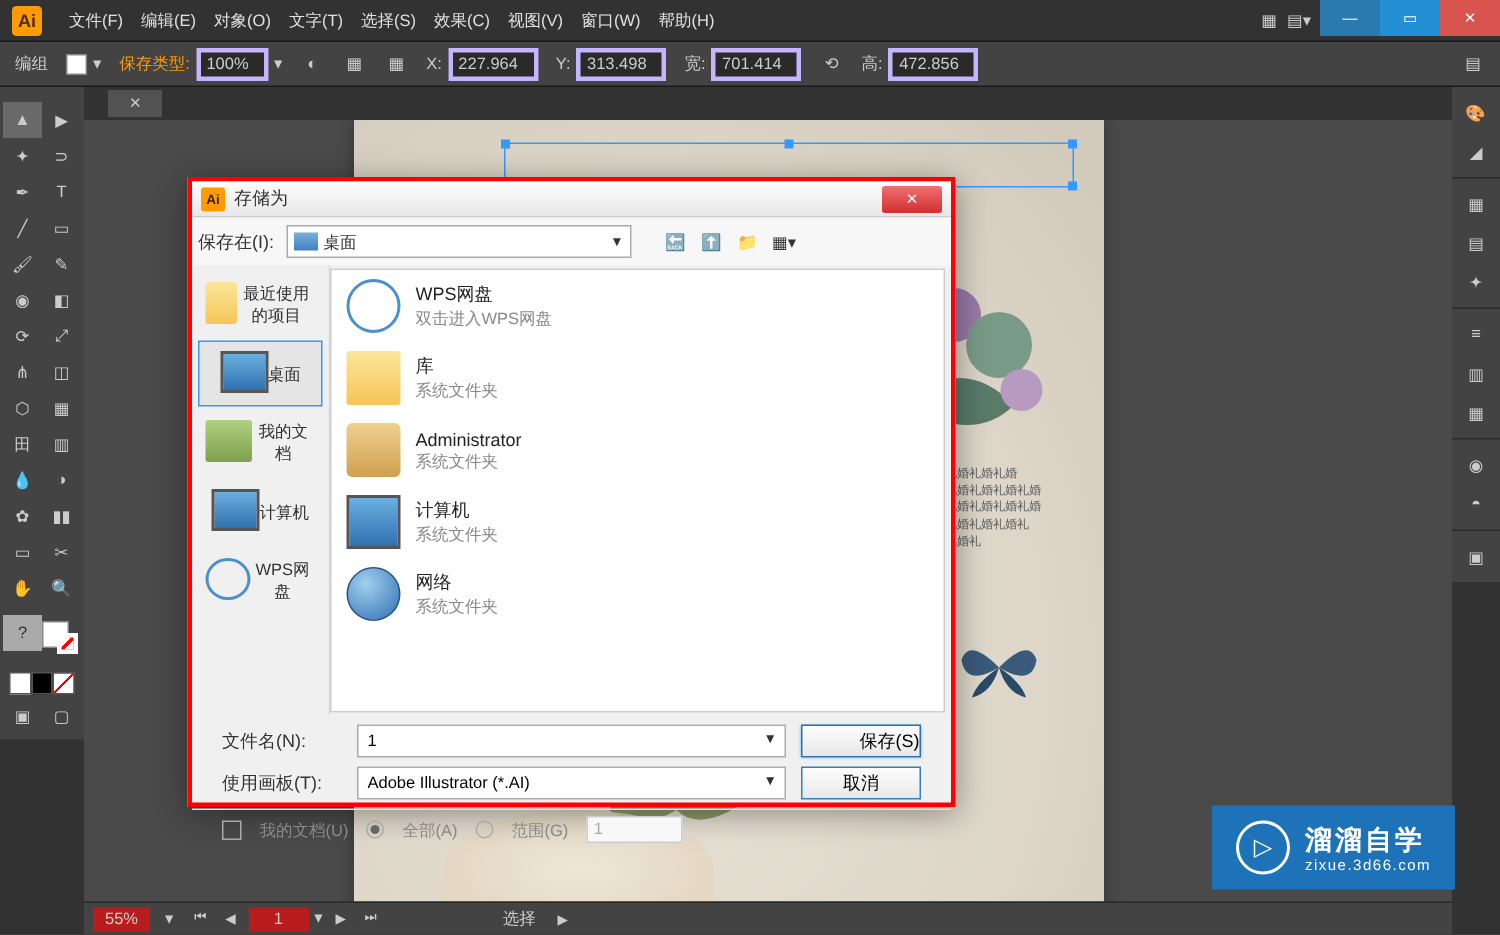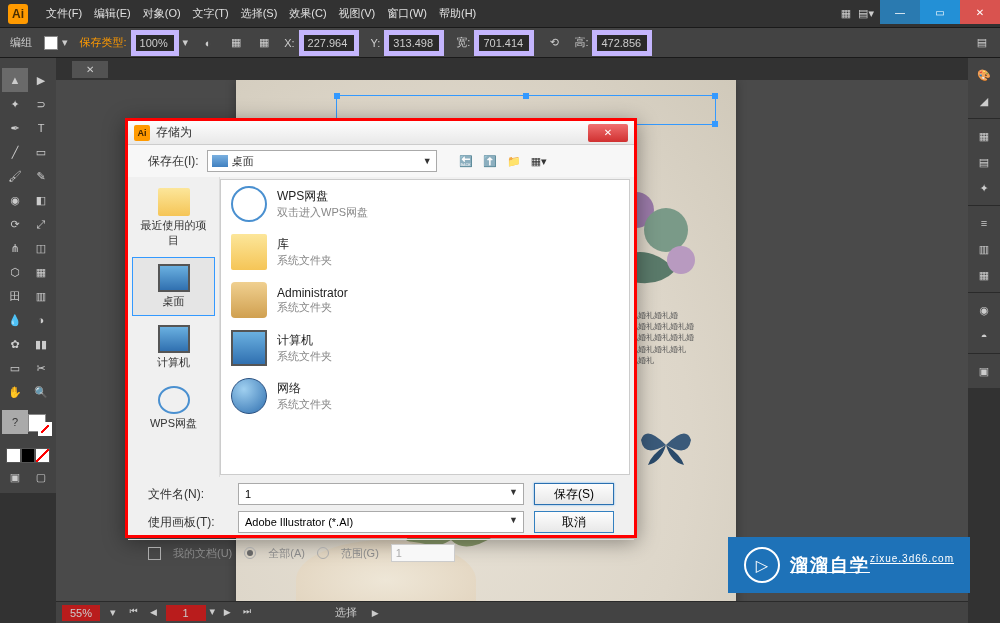--- a/index.html
+++ b/index.html
@@ -17,21 +17,21 @@
 .wc-btn { width: 40px; height: 24px; display: flex; align-items: center; justify-content: center; font-size: 10px; }
 .wc-min { background: #2a7ab0; color: white; }
 .wc-max { background: #2390d6; color: white; }
 .wc-close { background: #d9534f; color: white; }
 
 
 .control-bar { height: 30px; background: #434343; display: flex; align-items: center; padding: 0 10px; border-bottom: 1px solid #1a1a1a; gap: 12px; }
 .control-item { display: flex; align-items: center; gap: 4px; }
 .control-label { color: #ccc; }
 .control-label.orange { color: #ff9a00; }
-.control-input { background: #2a2a2a; border: 5px solid #c4b5fd; color: #ccc; padding: 2px 4px; font-size: 11px; width: 60px; }
+.control-input { background: #2a2a2a; border: 3px solid #c4b5fd; color: #ccc; padding: 2px 4px; font-size: 11px; width: 60px; }
 .control-icon { width: 16px; height: 16px; display: flex; align-items: center; justify-content: center; color: #ccc; }
 
 
 .left-toolbar { position: absolute; left: 0; top: 58px; width: 56px; background: #434343; padding: 4px 2px; display: flex; flex-direction: column; gap: 0; }
 .left-toolbar .double { display: flex; width: 52px; }
 .tool-btn { width: 26px; height: 24px; display: flex; align-items: center; justify-content: center; color: #ccc; cursor: pointer; }
 .tool-btn.active { background: #6a6a6a; }
 .color-box { width: 44px; height: 40px; position: relative; margin: 4px auto; }
 .color-fill { position: absolute; width: 28px; height: 28px; background: #000; border: 1px solid #888; top: 0; left: 0; }
 .color-fill.white { background: #fff; }
@@ -68,59 +68,59 @@
 .nav-btn { width: 16px; height: 14px; display: flex; align-items: center; justify-content: center; font-size: 9px; cursor: pointer; }
 .status-spacer { width: 60px; }
 
 
 .save-dialog { position: absolute; top: 118px; left: 125px; width: 512px; height: 420px; background: #f0f0f0; border: 3px solid #ff0000; box-shadow: 0 4px 20px rgba(0,0,0,0.4); color: #333; z-index: 100; }
 .dialog-titlebar { height: 24px; background: linear-gradient(to bottom, #fdfdfd, #e8e8e8); display: flex; align-items: center; padding: 0 6px; border-bottom: 1px solid #ccc; }
 .dialog-ai-badge { width: 16px; height: 16px; background: #ff9a00; color: #3a2200; font-size: 9px; font-weight: bold; display: flex; align-items: center; justify-content: center; border-radius: 2px; margin-right: 6px; }
 .dialog-title { font-size: 12px; color: #333; }
 .dialog-close-btn { margin-left: auto; width: 40px; height: 18px; background: linear-gradient(to bottom, #f07070, #d03030); color: white; display: flex; align-items: center; justify-content: center; border-radius: 2px; font-size: 10px; cursor: pointer; }
 
-.dialog-toprow { height: 32px; display: flex; align-items: center; padding: 0 20px; gap: 8px; background: #f7f7f7; }
+.dialog-toprow { height: 32px; display: flex; align-items: center; padding: 0 4px; gap: 8px; background: #f7f7f7; }
 .dialog-label { font-size: 12px; color: #333; }
 .dialog-combo { flex: 0 0 230px; height: 22px; border: 1px solid #aaa; background: #fff; padding: 0 4px; display: flex; align-items: center; gap: 4px; }
 .combo-icon { width: 16px; height: 12px; background: linear-gradient(to bottom, #7ab0e0, #4080c0); }
 .combo-text { flex: 1; font-size: 11px; }
 .combo-arrow { font-size: 9px; }
 .dialog-toolbar { display: flex; gap: 4px; margin-left: 12px; }
 .dlg-tool { width: 20px; height: 20px; display: flex; align-items: center; justify-content: center; cursor: pointer; }
 
 .dialog-body { display: flex; height: 300px; }
 .dialog-sidebar { width: 92px; background: #f0f0f0; display: flex; flex-direction: column; padding: 4px; gap: 2px; border-right: 1px solid #ddd; }
-.sidebar-item { display: flex; flex-direction: column; align-items: center; padding: 6px 4px; cursor: pointer; border: 1px solid transparent; justify-content: center; }
+.sidebar-item { display: flex; align-items: center; padding: 6px 4px; cursor: pointer; border: 1px solid transparent; justify-content: center; }
 .sidebar-item.selected { background: #e5e5e5; border: 1px solid #3399ff; }
 .sidebar-icon { width: 32px; height: 28px; margin-bottom: 2px; }
 .sidebar-label { font-size: 11px; color: #333; text-align: center; }
 
 .dialog-filelist { flex: 1; background: #fff; border: 1px solid #ccc; margin: 2px 4px 2px 0; overflow: auto; }
 .file-item { display: flex; align-items: center; padding: 6px 10px; gap: 10px; cursor: pointer; }
 .file-icon { width: 36px; height: 36px; flex-shrink: 0; }
 .file-text { display: flex; flex-direction: column; }
 .file-name { font-size: 12px; color: #222; }
 .file-desc { font-size: 11px; color: #888; }
 
 .dialog-bottom { padding: 6px 20px; display: grid; grid-template-columns: 80px 1fr 80px; gap: 6px 10px; align-items: center; }
 .dlg-field-label { font-size: 12px; text-align: left; }
 .dlg-input { height: 22px; border: 1px solid #aaa; background: #fff; padding: 0 6px; font-size: 11px; width: 100%; }
 .dlg-btn { height: 22px; border: 1px solid #3380c0; background: linear-gradient(to bottom, #fdfdfd, #e8e8e8); font-size: 12px; cursor: pointer; }
-.dlg-btn.primary { border: 1px solid #2a70b0; box-shadow: 0 0 2px #6ab0f0; }
+.dlg-btn.primary { border: 1px solid #2a70b0; box-shadow: 0 0 2px #6ab0f0; text-align: right; }
 
 .dialog-footer { padding: 4px 20px; display: flex; align-items: center; gap: 12px; font-size: 11px; color: #888; border-top: 1px solid #ddd; }
 .checkbox { width: 13px; height: 13px; border: 1px solid #aaa; display: inline-block; }
 .radio { width: 12px; height: 12px; border: 1px solid #aaa; border-radius: 50%; display: inline-block; }
 .radio.checked::after { content: ''; display: block; width: 6px; height: 6px; background: #666; border-radius: 50%; margin: 2px; }
 .footer-input { width: 64px; height: 18px; border: 1px solid #ccc; background: #f8f8f8; padding: 0 4px; font-size: 11px; color: #aaa; }
 
 
 .watermark { position: absolute; bottom: 30px; right: 30px; background: #1e72b8; color: #fff; padding: 10px 16px; display: flex; align-items: center; gap: 10px; z-index: 50; }
 .wm-icon { width: 36px; height: 36px; border: 2px solid #fff; border-radius: 50%; display: flex; align-items: center; justify-content: center; font-size: 16px; }
-.wm-text { display: flex; flex-direction: row; text-decoration: underline; }
+.wm-text { display: flex; flex-direction: column; }
 .wm-title { font-size: 18px; font-weight: bold; letter-spacing: 2px; }
 .wm-url { font-size: 10px; letter-spacing: 1px; }
 
 
 .ico-folder { background: linear-gradient(to bottom, #fce69a 0%, #f5c557 100%); border-radius: 2px; }
 .ico-monitor { background: linear-gradient(to bottom, #6ab0e0, #3070b0); border: 2px solid #555; }
 .ico-cloud { border: 2px solid #4a90d0; border-radius: 50%; position: relative; }
 .ico-globe { background: radial-gradient(circle at 35% 30%, #a0d0f0, #3070b0); border-radius: 50%; border: 1px solid #2a5080; }
 .ico-user { background: linear-gradient(to bottom, #f0d090, #d0a050); border-radius: 4px; }
 .ico-docs { background: linear-gradient(to bottom, #b0d080, #80a050); border-radius: 2px; }
@@ -366,20 +366,24 @@
     <div class="dialog-sidebar">
       <div class="sidebar-item">
         <div class="sidebar-icon ico-folder"></div>
         <div class="sidebar-label">最近使用的项目</div>
       </div>
       <div class="sidebar-item selected">
         <div class="sidebar-icon ico-monitor"></div>
         <div class="sidebar-label">桌面</div>
       </div>
       <div class="sidebar-item">
+        <div class="sidebar-icon ico-docs"></div>
+        <div class="sidebar-label">我的文档</div>
+      </div>
+      <div class="sidebar-item">
         <div class="sidebar-icon ico-monitor"></div>
         <div class="sidebar-label">计算机</div>
       </div>
       <div class="sidebar-item">
         <div class="sidebar-icon ico-cloud"></div>
         <div class="sidebar-label">WPS网盘</div>
       </div>
     </div>
 
     <div class="dialog-filelist">

